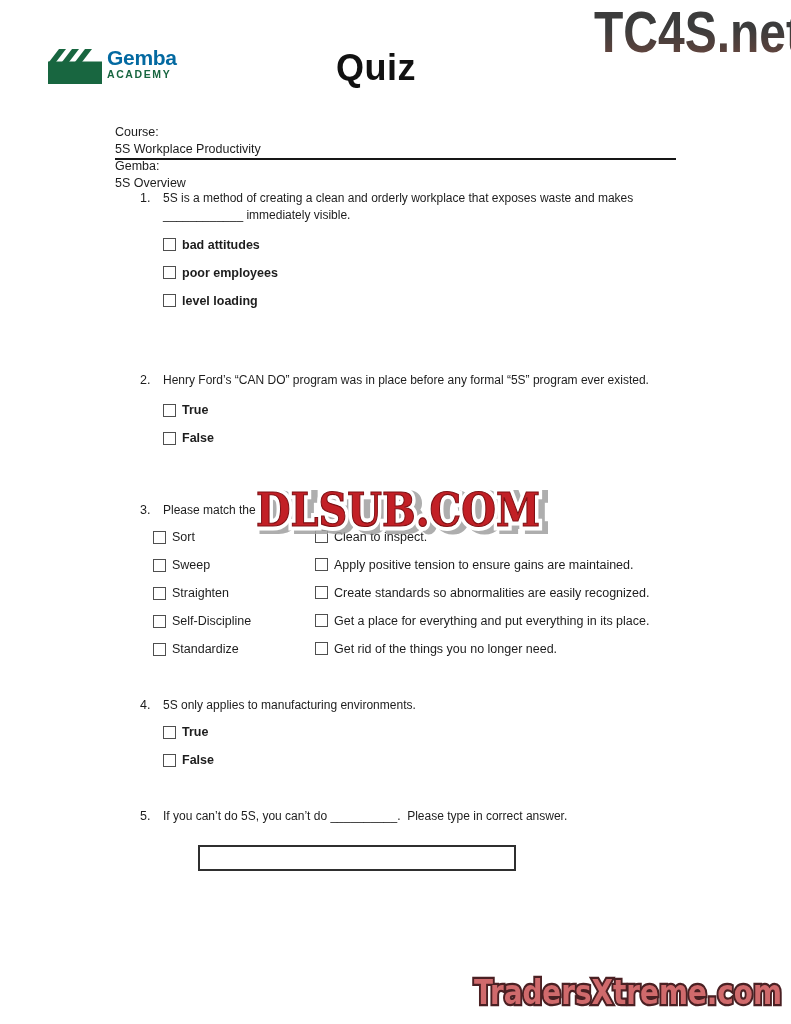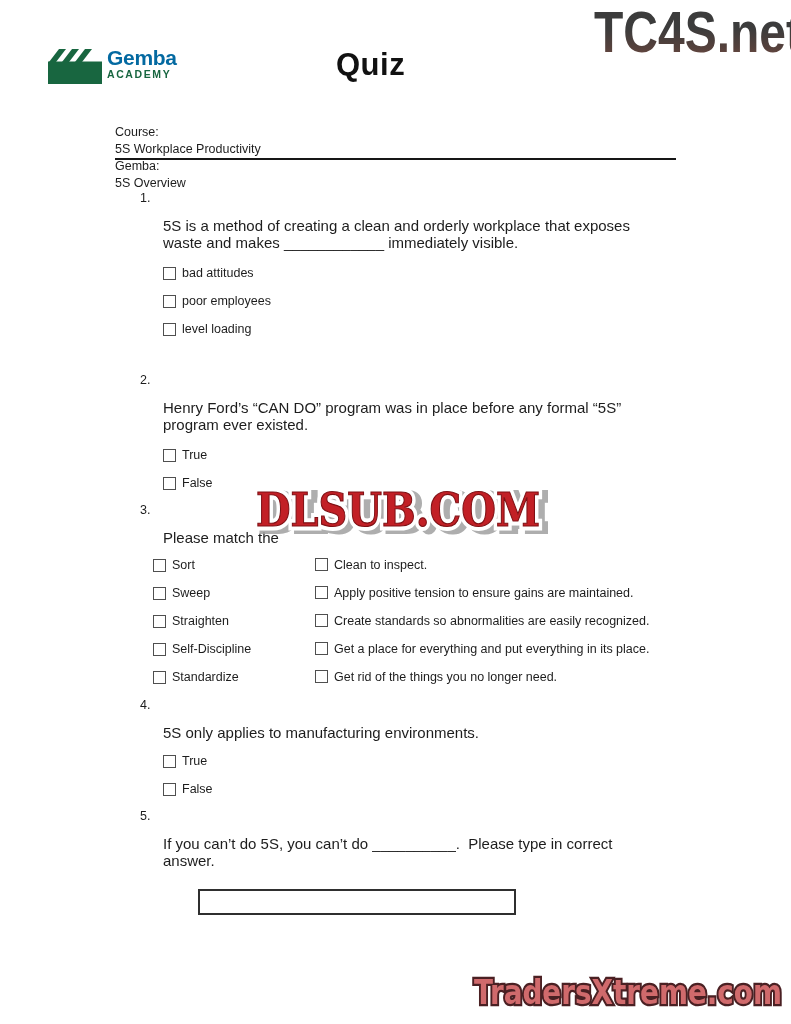--- a/index.html
+++ b/index.html
@@ -7,36 +7,36 @@
     width:791px;height:1024px;position:relative;overflow:hidden;
     background:#ffffff;color:#1d1d1d;
     font-family:"Liberation Sans", sans-serif;
   }
   
   .logo{position:absolute;left:48px;top:46px;display:flex;align-items:flex-start;gap:5px;}
   .logo svg{display:block;}
   .logo-text{display:flex;flex-direction:column;margin-top:1px;}
   .logo-name{font-size:21px;font-weight:bold;color:#0369a1;line-height:21px;letter-spacing:-0.3px;}
   .logo-sub{font-size:10.5px;font-weight:bold;color:#186640;letter-spacing:1.6px;line-height:13px;}
-  .quiz-title{position:absolute;left:336px;top:47px;font-size:31px;font-weight:bold;color:#111;letter-spacing:0.5px;}
+  .quiz-title{position:absolute;left:336px;top:47px;font-size:36px;font-weight:bold;color:#111;letter-spacing:0.5px;}
   .wm-tc4s{position:absolute;left:594px;top:0px;overflow:hidden;}
   
   .meta{position:absolute;left:115px;top:124px;font-size:12.5px;}
   .meta-row{display:flex;line-height:17px;flex-direction:column;}
   .meta-label{width:95px;}
   .meta-rule{position:absolute;left:115px;top:158px;width:561px;height:2px;background:#161616;}
   
   .question{position:absolute;left:140px;width:560px;}
   .q1{top:190px}.q2{top:372px}.q3{top:502px}.q4{top:697px}.q5{top:808px}
   .qrow{display:flex;}
   .qnum{width:23px;font-size:12.5px;line-height:16.5px;}
-  .qtext{width:505px;font-size:15px;line-height:16.5px;white-space:pre-wrap;margin-top:28px;}
+  .qtext{width:505px;font-size:12px;line-height:16.5px;white-space:pre-wrap;}
   .opts{margin-left:23px;margin-top:14px;}
   .opts-single{margin-top:11px;}
-  .opt{display:flex;align-items:flex-end;height:15px;margin-bottom:13px;}
+  .opt{display:flex;align-items:center;height:15px;margin-bottom:13px;font-weight:bold;}
   .cb{width:13px;height:13px;box-sizing:border-box;border:1px solid #4f4f4f;background:#fff;flex:0 0 13px;}
   .opt-label{margin-left:6px;font-size:12.5px;white-space:nowrap;}
   .match{margin-top:11px;}
   .match-row{display:flex;align-items:center;height:15px;margin-bottom:13px;margin-left:13px;}
   .match-left{width:162px;display:flex;align-items:center;}
   .match-right{display:flex;align-items:flex-start;}
   .answer-input{display:block;margin-left:58px;margin-top:20px;width:306px;height:22px;
     border:2px solid #2f2f2f;background:#fff;border-radius:0;outline:none;
     font-family:"Liberation Sans",sans-serif;font-size:12.5px;padding:0 4px;}
   

